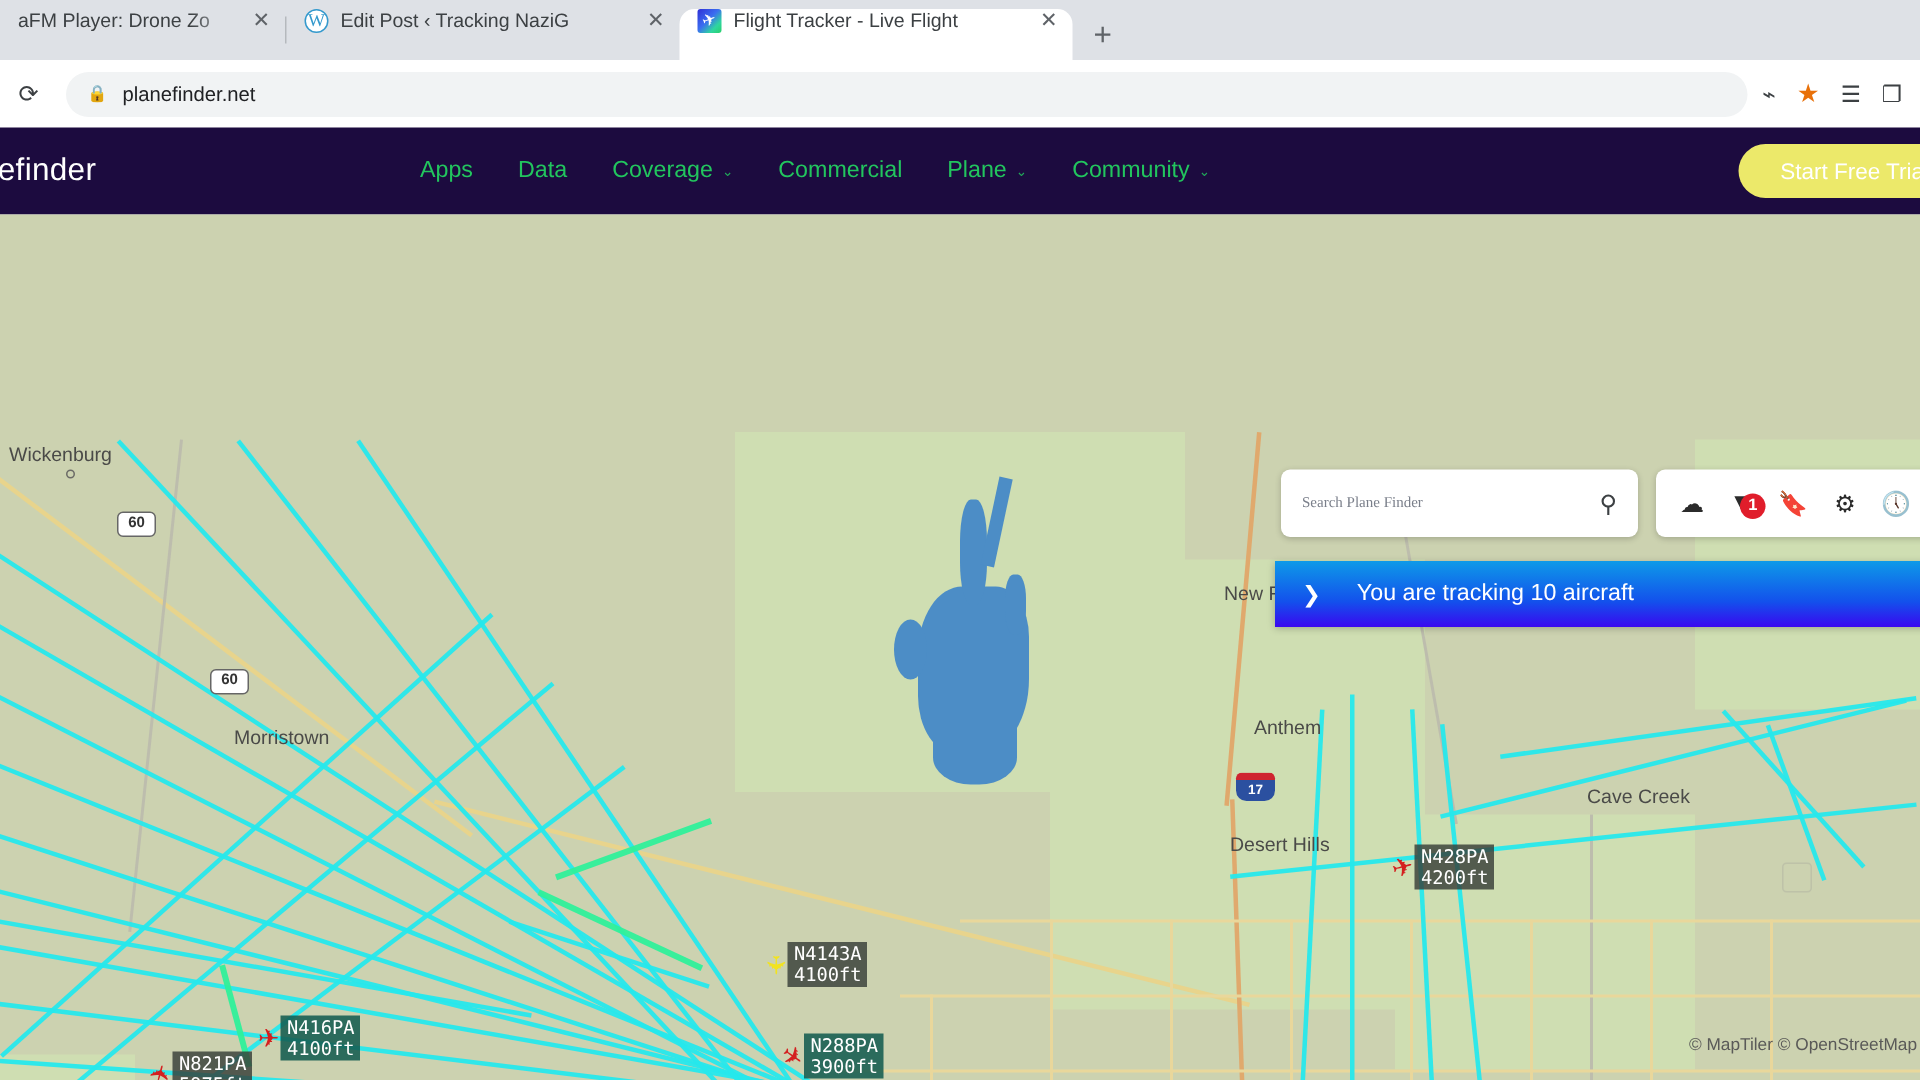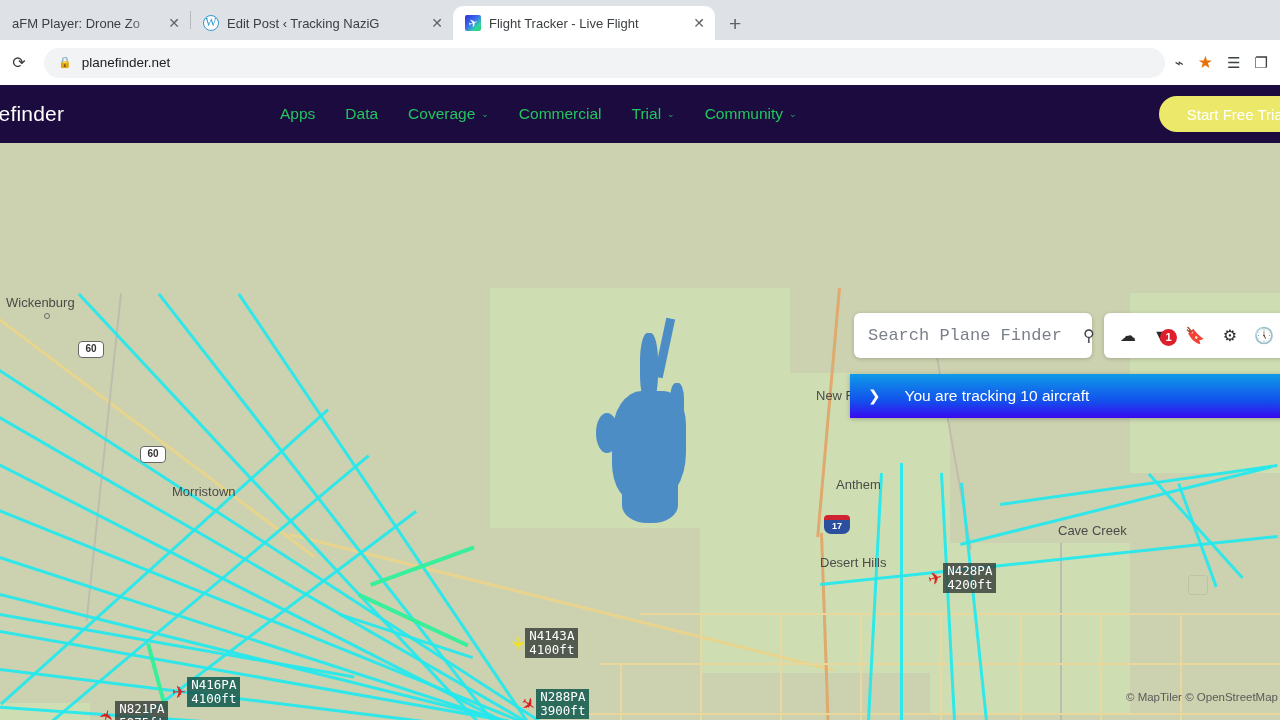--- a/index.html
+++ b/index.html
@@ -9,21 +9,21 @@
     font-family: "Liberation Sans", sans-serif;
     background: #fff;
   }
 
   
   .tabstrip {
     height: 40px; background: #dee1e6;
     display: flex; align-items: flex-end; position: relative;
   }
   .tab {
-    height: 34px; display: flex; align-items: center;
+    height: 34px; display: flex; 
     padding: 0 10px 0 12px; gap: 8px;
     font-size: 13px; color: #3c4043;
     position: relative; min-width: 0;
   }
   .tab.inactive { width: 190px; }
   .tab.inactive2 { width: 262px; }
   .tab.active {
     width: 262px; background: #fff;
     border-radius: 10px 10px 0 0;
   }
@@ -139,22 +139,22 @@
   .ac-box.teal { background: rgba(20,92,80,.88); }
 
   
   .searchbox {
     position: absolute; left: 854px; top: 170px;
     width: 238px; height: 45px; background: #fff; border-radius: 6px;
     display: flex; align-items: center; padding: 0 14px;
     box-shadow: 0 1px 4px rgba(0,0,0,.2);
   }
   .searchbox input {
-    border: 0; outline: 0; flex: 1 1 auto; font-size: 17px;
-    color: #3c4043; font-family: Liberation Mono, monospace; background: transparent;
+    border: 0; outline: 0; flex: 1 1 auto; font-size: 10px;
+    color: #3c4043; font-family: Liberation Serif, serif; background: transparent;
   }
   .searchbox input::placeholder { color: #7a7f8a; }
   .srch-ic { font-size: 16px; color: #3c4043; }
 
   .toolpanel {
     position: absolute; left: 1104px; top: 170px;
     height: 45px; background: #fff; border-radius: 6px;
     display: flex; align-items: center; gap: 17px; padding: 0 16px;
     box-shadow: 0 1px 4px rgba(0,0,0,.2);
   }
@@ -230,21 +230,21 @@
       <span>Data</span>
     </div>
     <div class="navlink">
       <span>Coverage</span>
       <span class="caret">⌄</span>
     </div>
     <div class="navlink">
       <span>Commercial</span>
     </div>
     <div class="navlink">
-      <span>Trial</span>
+      <span>Plane</span>
       <span class="caret">⌄</span>
     </div>
     <div class="navlink">
       <span>Community</span>
       <span class="caret">⌄</span>
     </div>
   </div>
   <div class="cta">Start Free Trial</div>
 </div>
 
@@ -312,21 +312,21 @@
   <div class="trail" style="left:1150px;top:330px;width:140px;height:3px;transform:rotate(48deg);"></div>
   <div class="trail" style="left:1180px;top:340px;width:110px;height:3px;transform:rotate(70deg);"></div>
   <div class="trail" style="left:340px;top:470px;width:140px;height:3px;transform:rotate(18deg);"></div>
   <div class="trail" style="left:0px;top:470px;width:360px;height:3px;transform:rotate(10deg);"></div>
   <div class="trail g" style="left:360px;top:450px;width:120px;height:4px;transform:rotate(25deg);"></div>
   <div class="trail g" style="left:370px;top:440px;width:110px;height:4px;transform:rotate(-20deg);"></div>
   <div class="trail g" style="left:150px;top:500px;width:70px;height:4px;transform:rotate(75deg);"></div>
 
   <div class="placelabel" style="left:6px;top:152px;">Wickenburg</div>
   <div class="placedot" style="left:44px;top:170px;"></div>
-  <div class="placelabel" style="left:172px;top:341px;text-align:right;">Morristown</div>
+  <div class="placelabel" style="left:156px;top:341px;text-align:right;">Morristown</div>
   <div class="placelabel" style="left:816px;top:245px;">New R</div>
   <div class="placelabel" style="left:836px;top:334px;">Anthem</div>
   <div class="placelabel" style="left:820px;top:412px;">Desert Hills</div>
   <div class="placelabel" style="left:1058px;top:380px;text-align:right;">Cave Creek</div>
 
   <div class="shield" style="left:78px;top:198px;">60</div>
   <div class="shield" style="left:140px;top:303px;">60</div>
 
   <div class="ishield" style="left:824px;top:372px;">17</div>
   <div class="tiny-icon" style="left:1188px;top:432px;"></div>

